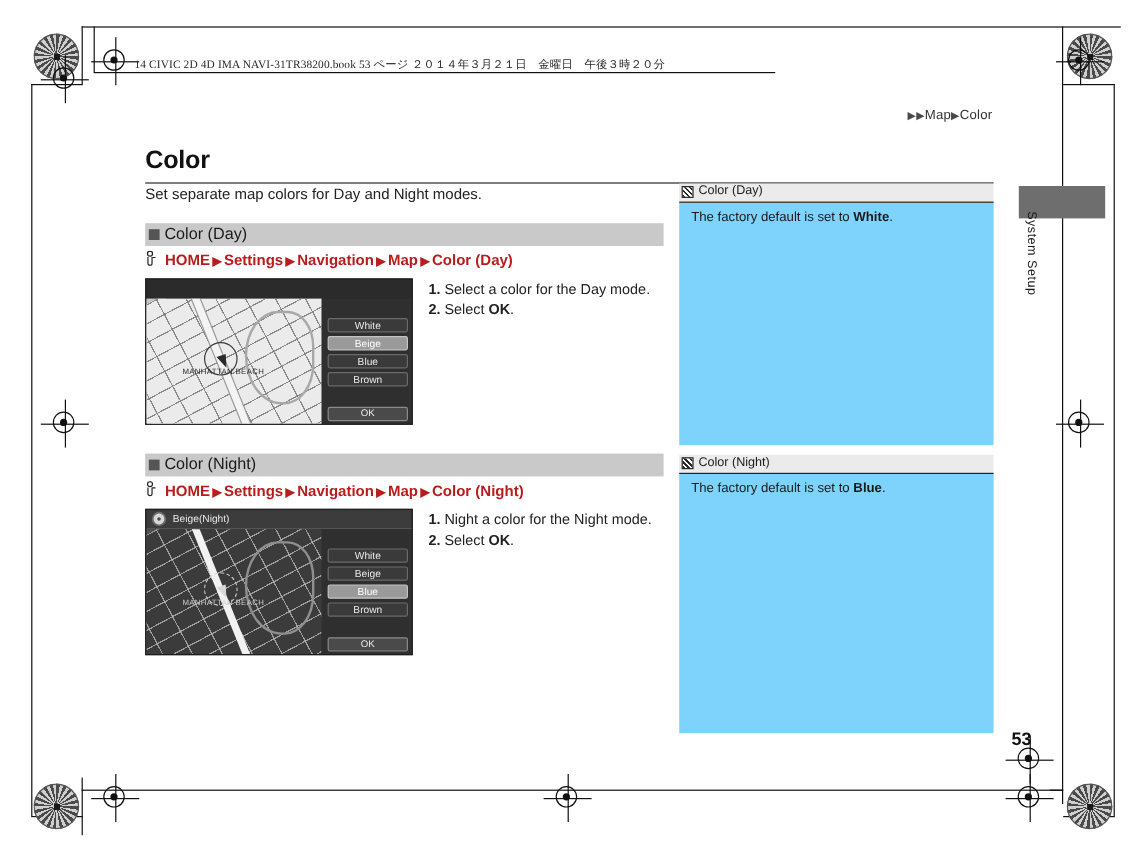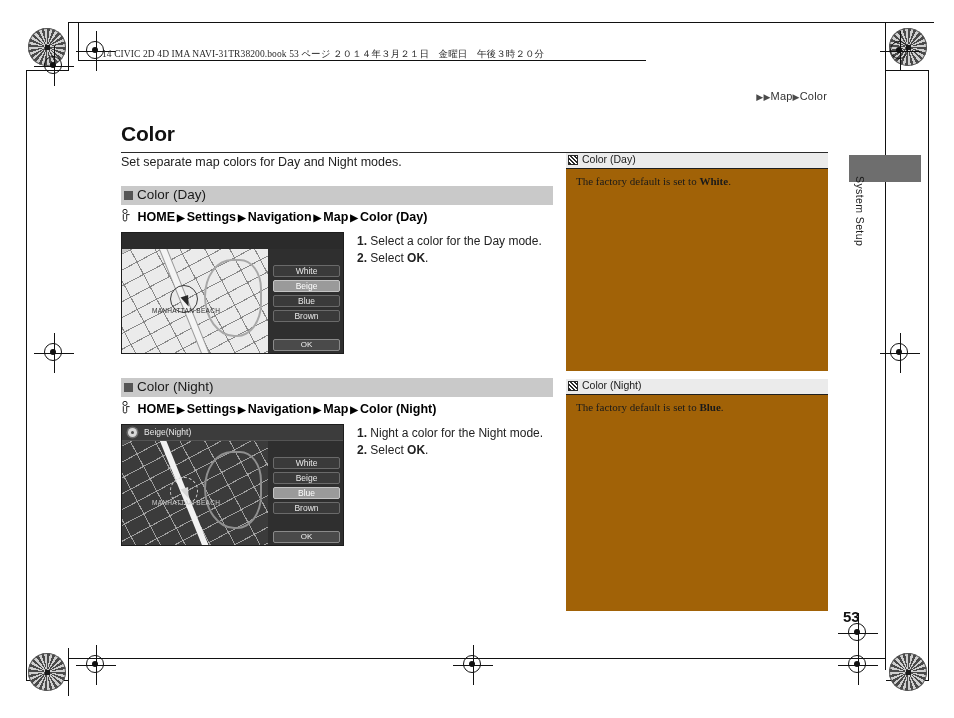--- a/index.html
+++ b/index.html
@@ -120,21 +120,21 @@
     position: absolute;
     left: 16px; top: 1px;
     font-size: 13.5px;
     color: #1a1a1a;
   }
 
   .path-row {
     margin-top: 4px;
     font-size: 12.5px;
     font-weight: bold;
-    color: #000000;
+    color: #b91c1c;
     white-space: nowrap;
   }
   .path-row .hand { display: inline-block; width: 13px; vertical-align: -1px; }
   .path-row .sep { font-size: 10px; padding: 0 2px; }
 
   
   .shot-wrap { position: relative; margin-top: 7px; }
   .nav-shot {
     position: relative;
     width: 223px;
@@ -331,26 +331,25 @@
     border: 1px solid #2a2a2a;
     box-sizing: border-box;
   }
   .note-head .note-title {
     position: absolute;
     left: 16px; top: 0px;
     font-size: 10.5px;
     color: #1a1a1a;
   }
   .note-body {
-    background: #a16207;
+    background: #7dd3fc;
     padding: 6px 8px 0 10px;
     font-size: 11px;
     color: #1a1a1a;
     box-sizing: border-box;
-    font-family: Liberation Serif, serif;
   }
   .note-body b { font-weight: bold; }
 
   
   .side-tab {
     position: absolute;
     left: 849px; top: 155px;
     width: 72px; height: 27px;
     background: #6e6e6e;
   }
@@ -421,21 +420,21 @@
       <i></i>
     </div>
   <div class="reg" style="left:845px; top:652px;">
       <i></i>
     </div>
   <div class="reg" style="left:845px; top:620px;">
       <i></i>
     </div>
 </div>
 
-<div style="position:absolute; left:102px; top:48px; font-size:9.5px; font-family:'Liberation Serif', serif; color:#2a2a2a; white-space:nowrap; letter-spacing:0.1px;">14 CIVIC 2D 4D IMA NAVI-31TR38200.book   53 ページ   ２０１４年３月２１日　金曜日　午後３時２０分</div>
+<div style="position:absolute; left:112px; top:48px; font-size:9.5px; font-family:'Liberation Serif', serif; color:#2a2a2a; white-space:nowrap; letter-spacing:0.1px;">14 CIVIC 2D 4D IMA NAVI-31TR38200.book   53 ページ   ２０１４年３月２１日　金曜日　午後３時２０分</div>
 
 <div class="page-content">
 
   <div class="breadcrumb-top">
     <span class="arrow">▶▶</span><span>Map</span><span class="arrow">▶</span><span>Color</span>
   </div>
 
   <div class="page-title">Color</div>
   <div class="title-rule"></div>
   <div class="intro-text">Set separate map colors for Day and Night modes.</div>

